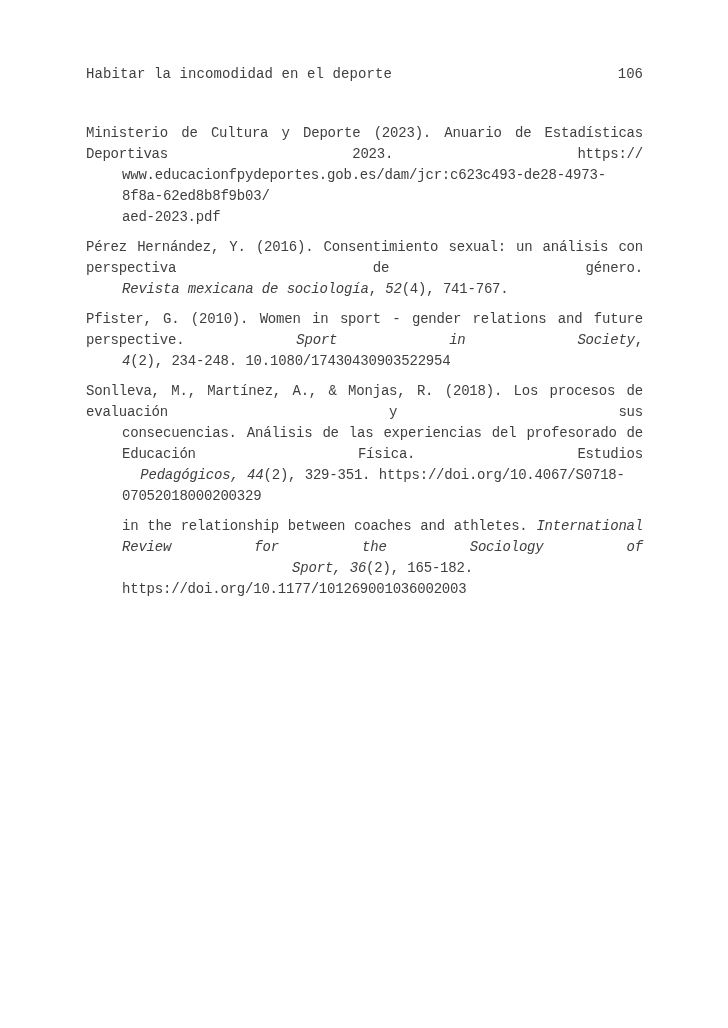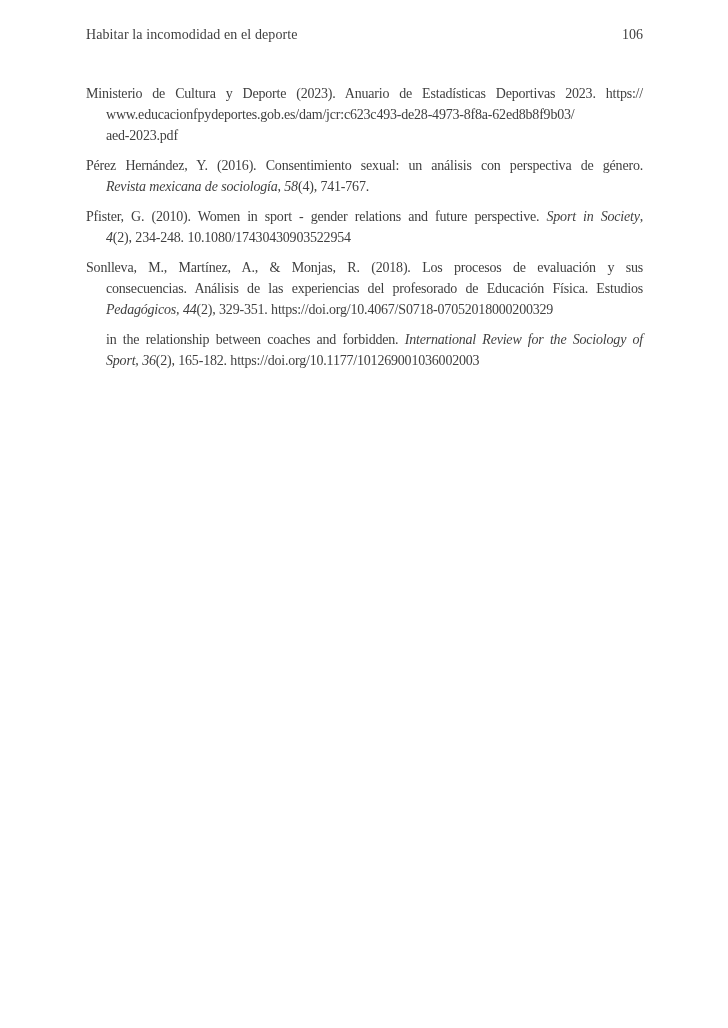--- a/index.html
+++ b/index.html
@@ -6,42 +6,42 @@
     margin: 0;
     padding: 0;
     background: #ffffff;
   }
   .page {
     position: relative;
     box-sizing: border-box;
     width: 728px;
     height: 1028px;
     background: #ffffff;
-    padding: 24px 85px 0 86px;
-    font-family: Liberation Serif, serif;
+    padding: 64px 85px 0 86px;
+    font-family: Liberation Mono, monospace;
     color: #3f3f3f;
     font-size: 14px;
     line-height: 21px;
   }
   .running-head {
     display: flex;
     justify-content: space-between;
     align-items: baseline;
     margin-bottom: 38px;
   }
   .running-head .title { letter-spacing: 0.1px; }
   .refs { }
   .ref { margin: 0 0 9px 0; }
   .line {
     text-align: justify;
     text-align-last: justify;
     letter-spacing: -0.2px;
     word-spacing: 0.2px;
   }
-  .line.indent { margin-left: 20px; }
+  .line.indent { margin-left: 36px; }
   .line.last {
     text-align: center;
     text-align-last: left;
   }
   .line em { font-style: italic; }
 </style>
 </head>
 <body>
 
 <div class="page">
@@ -50,29 +50,29 @@
     <span class="folio">106</span>
   </header>
   <main class="refs" id="refs">
       <div class="ref">
         <div class="line"><span>Ministerio de Cultura y Deporte (2023). Anuario de Estadísticas Deportivas 2023. https://</span></div>
         <div class="line indent"><span>www.educacionfpydeportes.gob.es/dam/jcr:c623c493-de28-4973-8f8a-62ed8b8f9b03/</span></div>
         <div class="line indent last"><span>aed-2023.pdf</span></div>
       </div>
       <div class="ref">
         <div class="line"><span>Pérez Hernández, Y. (2016). Consentimiento sexual: un análisis con perspectiva de género.</span></div>
-        <div class="line indent last"><em>Revista mexicana de sociología</em><span>, </span><em>58</em><span>(4), 741-767.</span></div>
+        <div class="line indent last"><em>Revista mexicana de sociología</em><span>, </span><em>52</em><span>(4), 741-767.</span></div>
       </div>
       <div class="ref">
         <div class="line"><span>Pfister, G. (2010). Women in sport - gender relations and future perspective. </span><em>Sport in Society</em><span>,</span></div>
         <div class="line indent last"><em>4</em><span>(2), 234-248. 10.1080/17430430903522954</span></div>
       </div>
       <div class="ref">
         <div class="line"><span>Sonlleva, M., Martínez, A., &amp; Monjas, R. (2018). Los procesos de evaluación y sus</span></div>
         <div class="line indent"><span>consecuencias. Análisis de las experiencias del profesorado de Educación Física. Estudios</span></div>
         <div class="line indent last"><em>Pedagógicos, 44</em><span>(2), 329-351. https://doi.org/10.4067/S0718-07052018000200329</span></div>
       </div>
       <div class="ref">
-        <div class="line indent"><span>in the relationship between coaches and forbidden. </span><em>International Review for the Sociology of</em></div>
+        <div class="line indent"><span>in the relationship between coaches and athletes. </span><em>International Review for the Sociology of</em></div>
         <div class="line indent last"><em>Sport, 36</em><span>(2), 165-182. https://doi.org/10.1177/101269001036002003</span></div>
       </div>
     </main>
 </div>
 
 </body></html>

